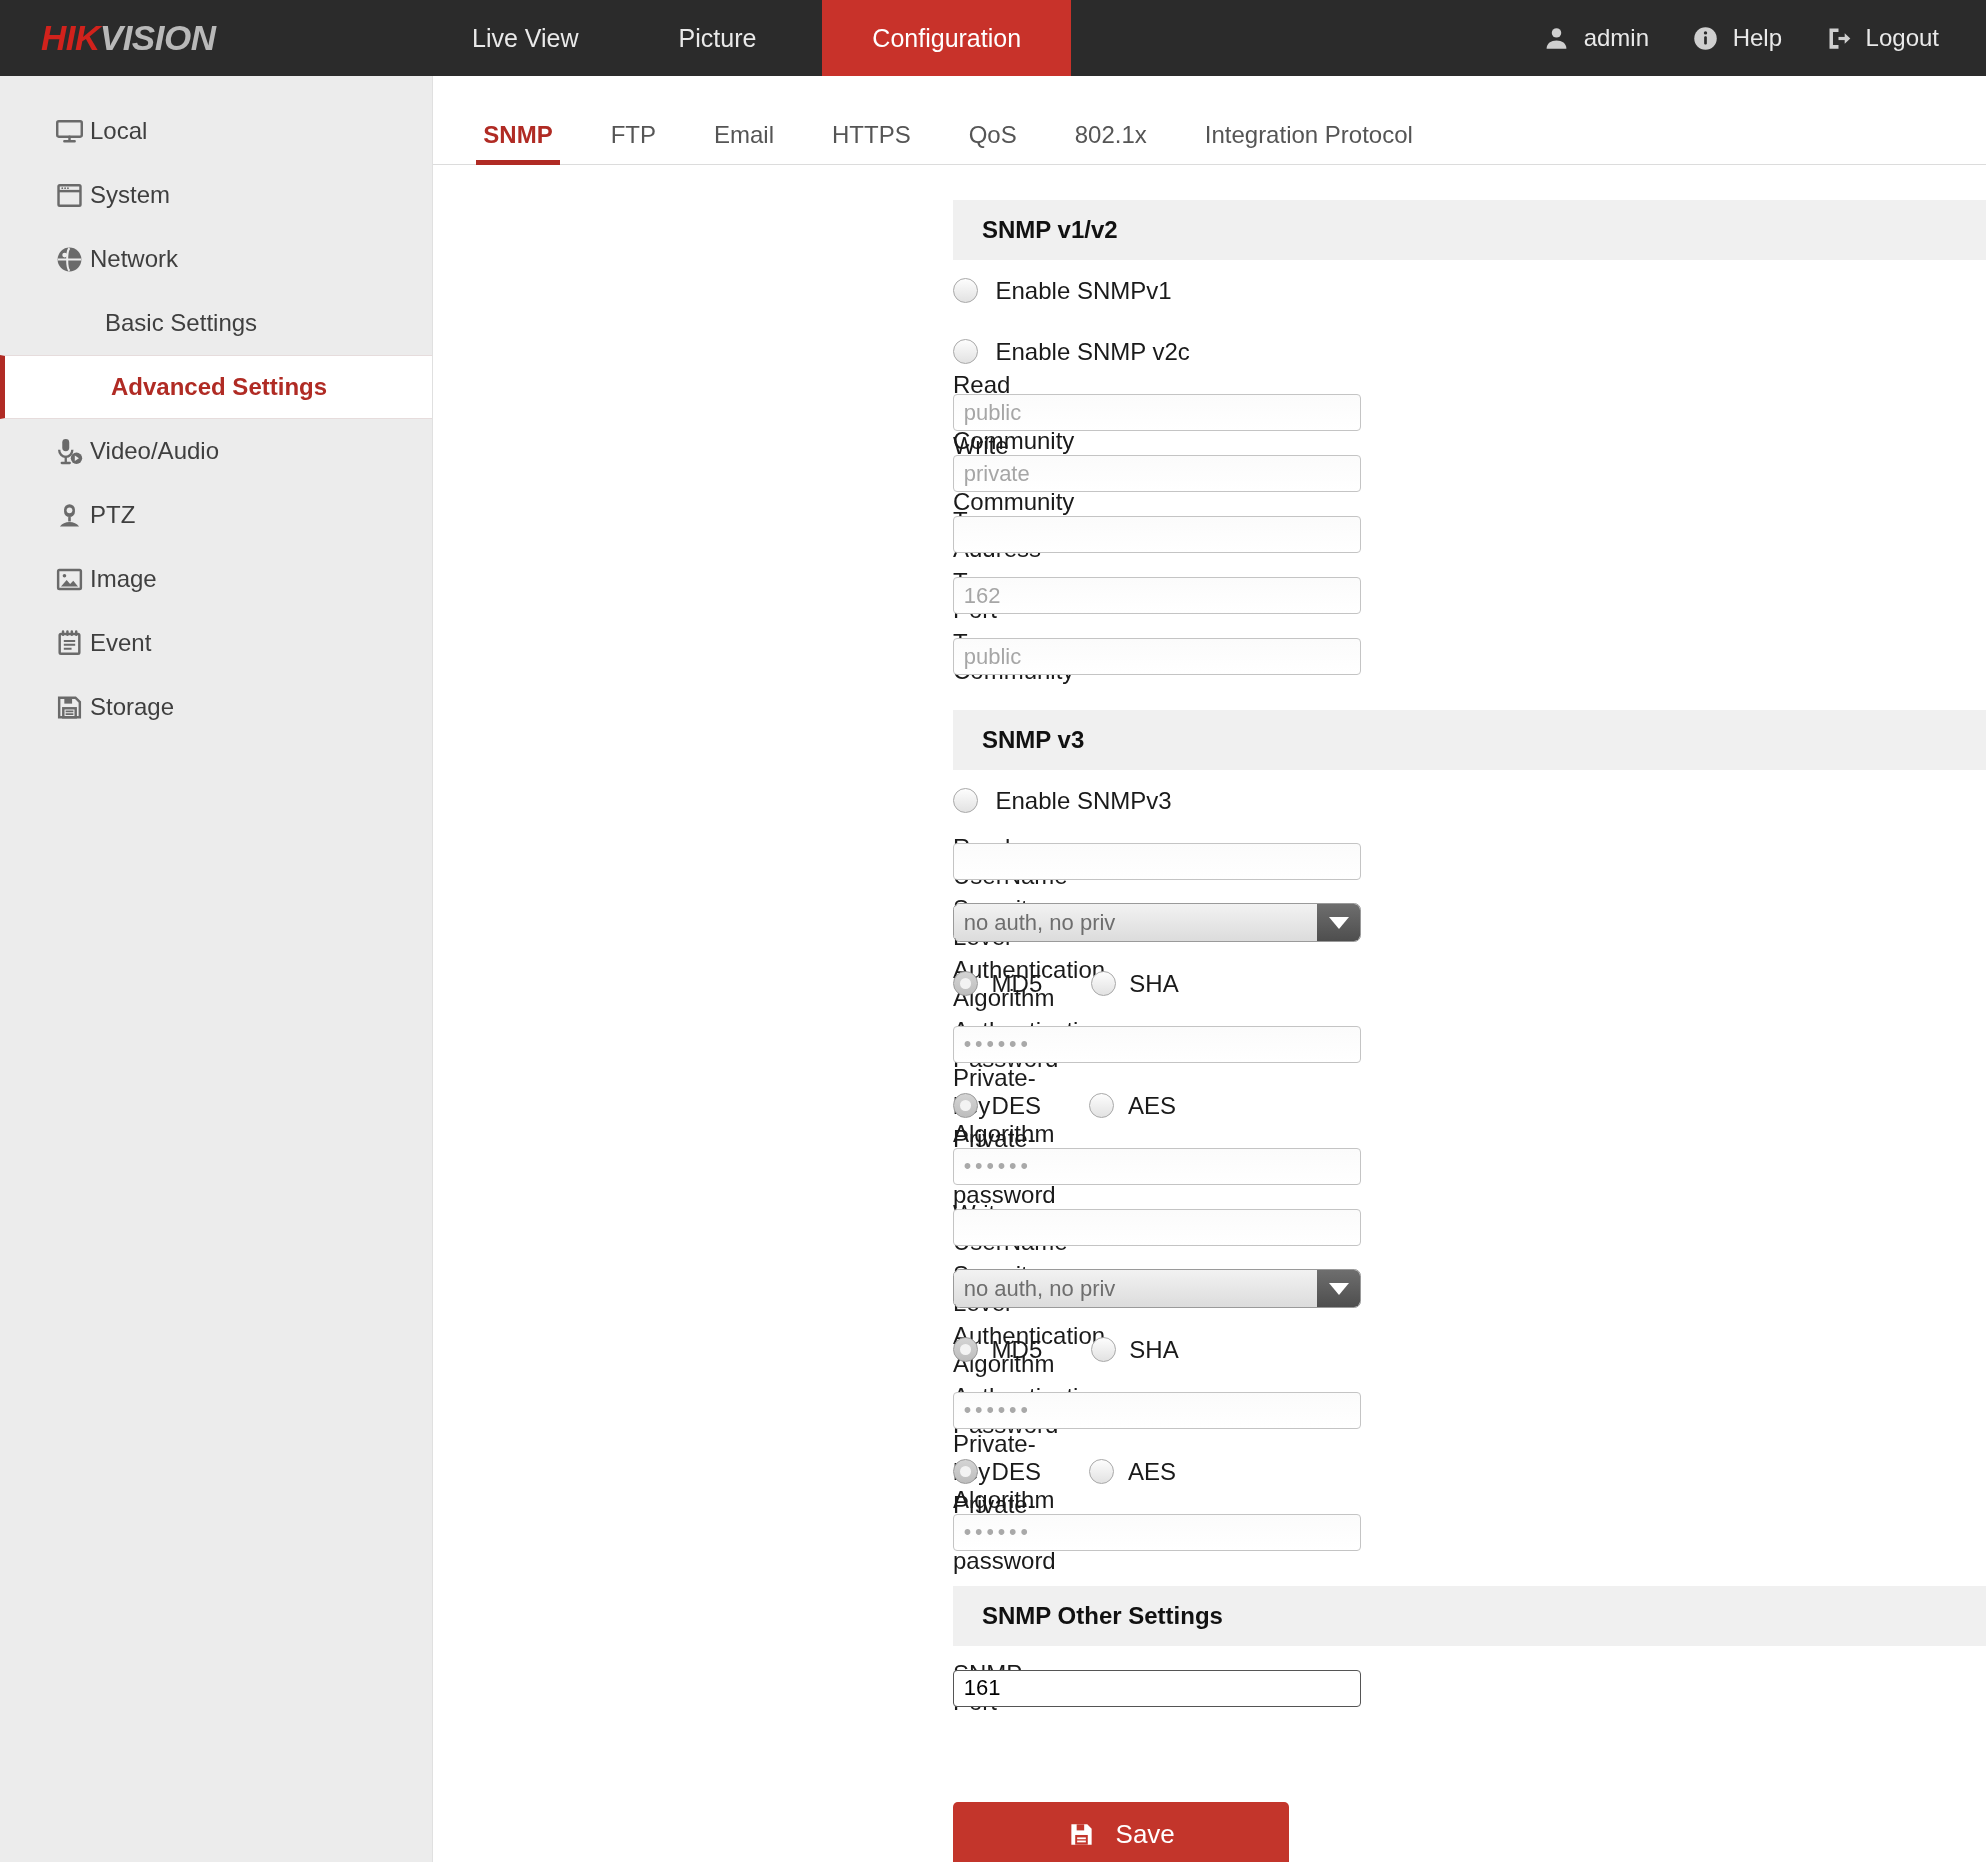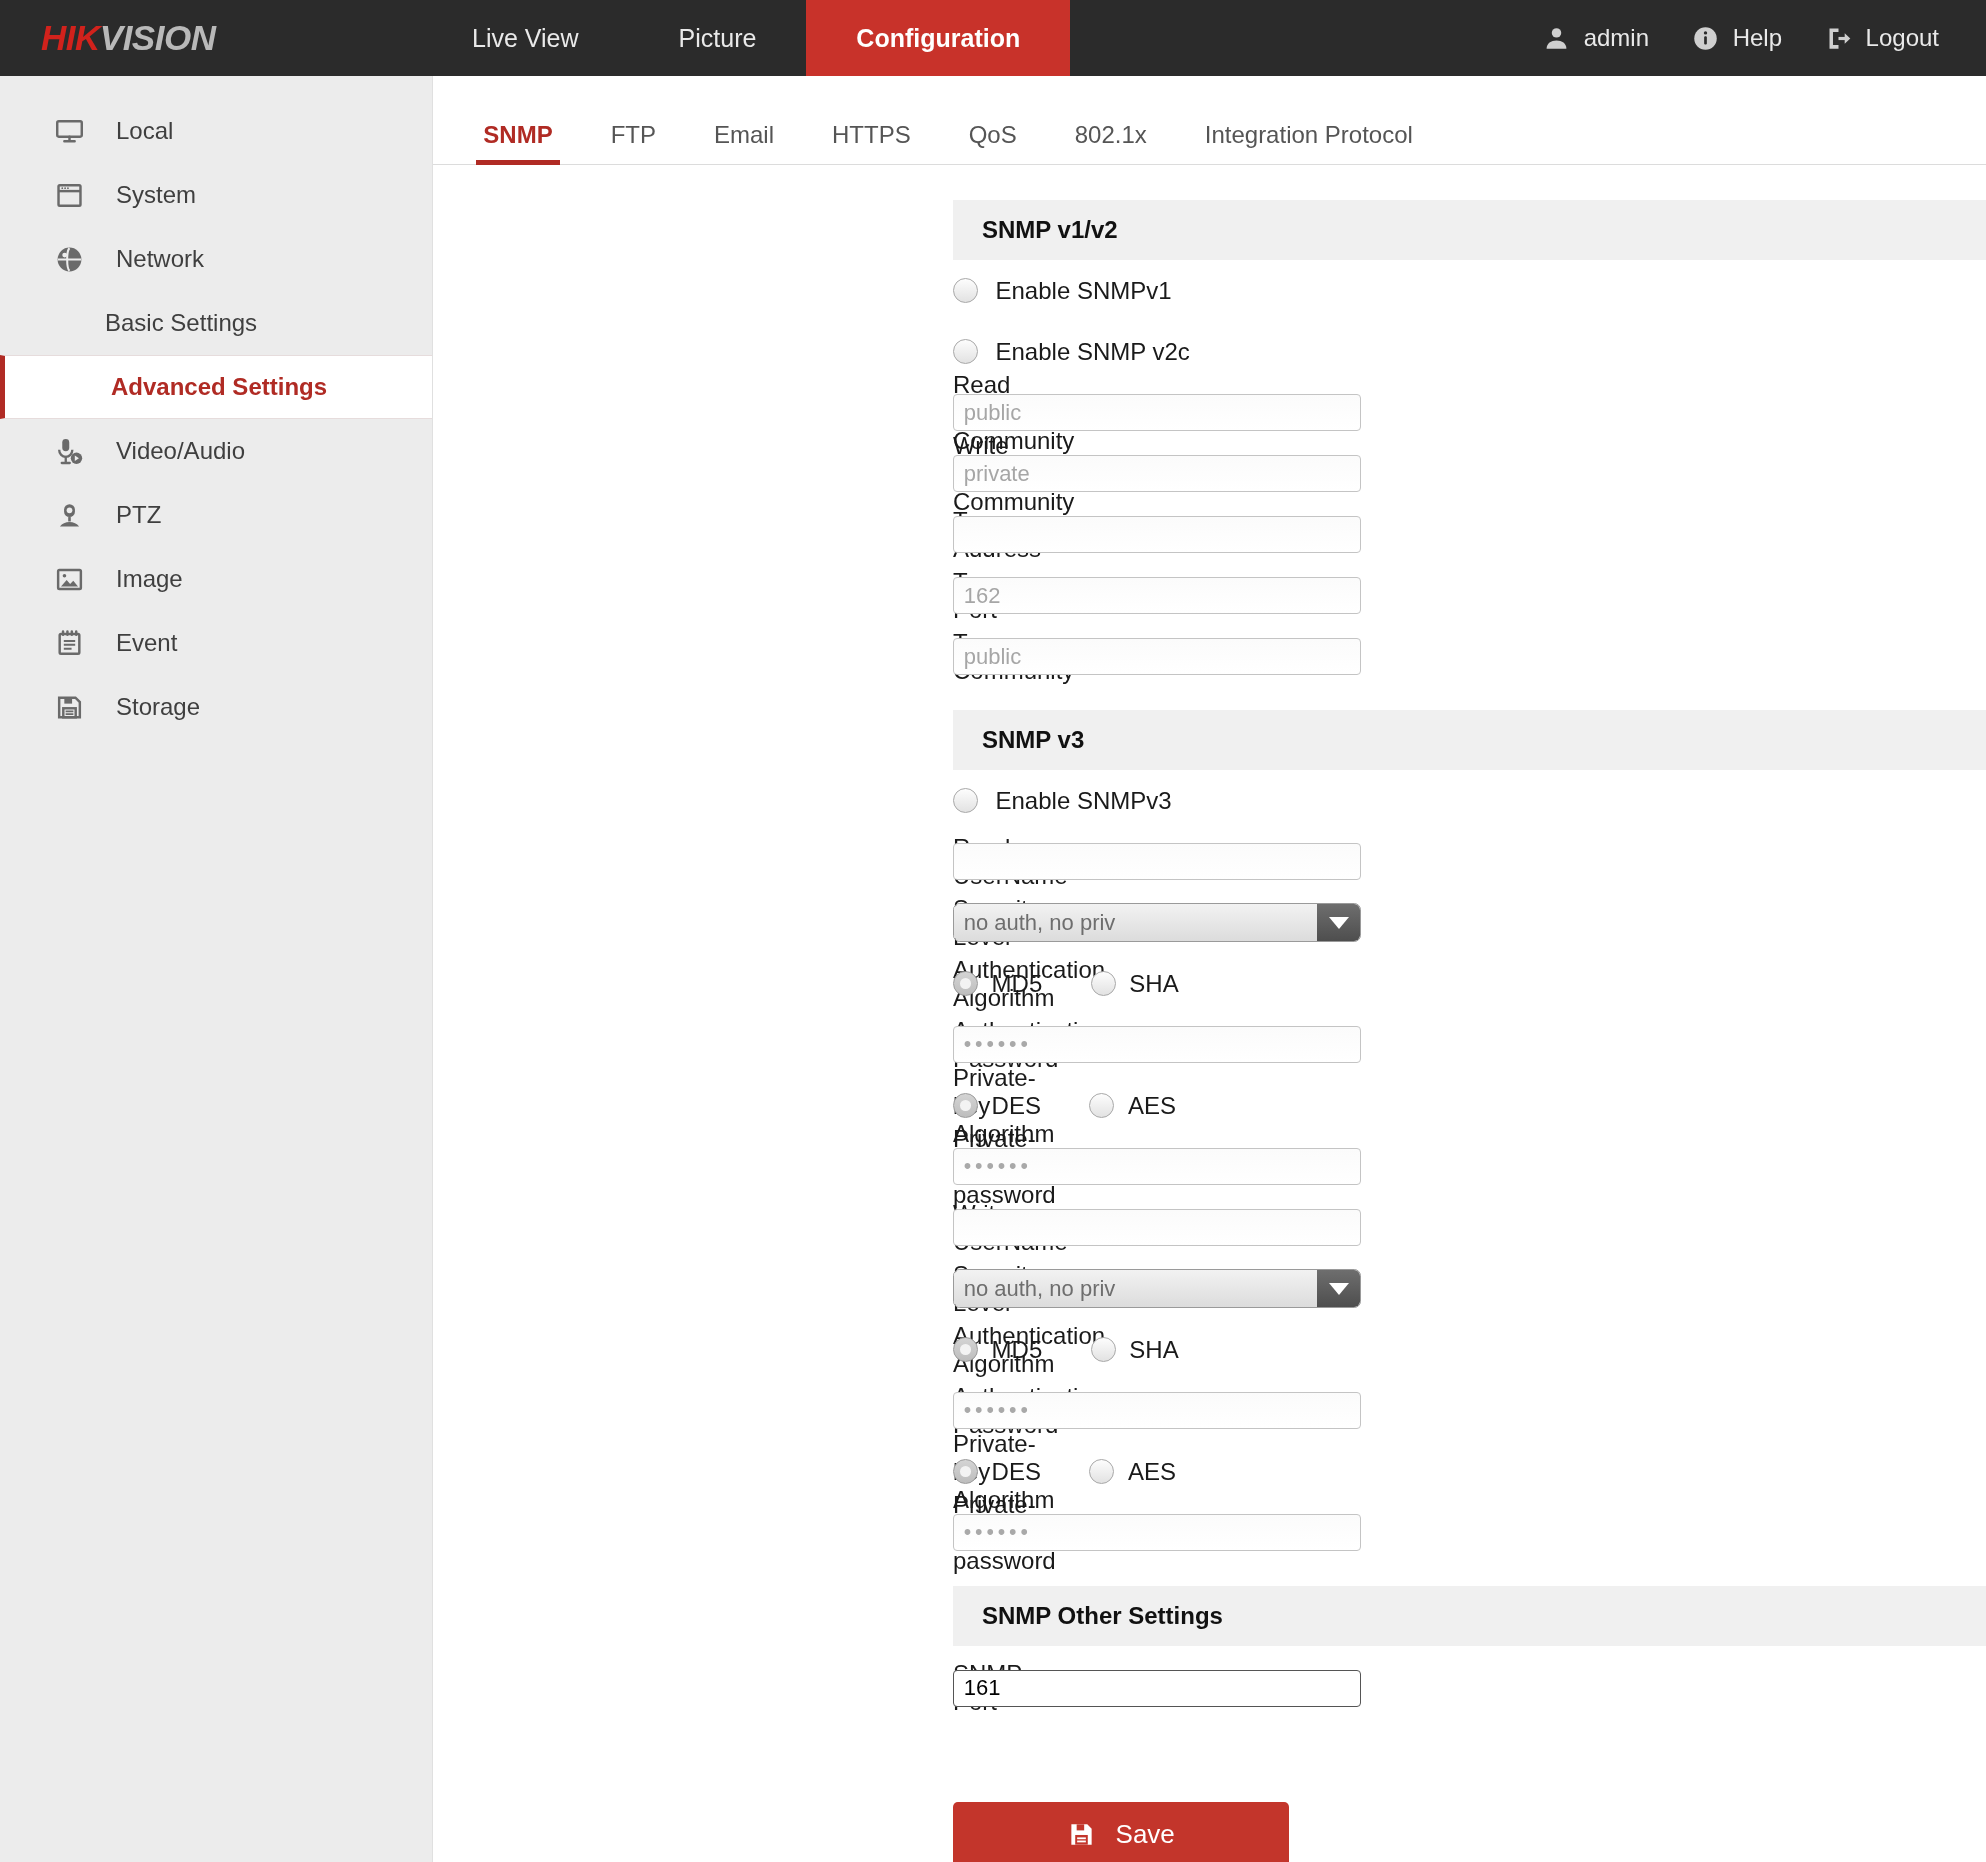--- a/index.html
+++ b/index.html
@@ -21,36 +21,36 @@
     font-style: italic; font-weight: bold; font-size: 35px; letter-spacing: -0.5px;
   }
   .logo .hik { color: #d2221c; }
   .logo .vision { color: #b9b9b9; }
   .mainnav { display:flex; align-items:stretch; margin-left: 131px; }
   .mainnav .item {
     display:flex; align-items:center; justify-content:center;
     color: #e9e9e9; font-size: 25px; padding: 0 50px; cursor: pointer;
     white-space: nowrap;
   }
-  .mainnav .item.active { background: #c8322a; color: #ffffff; font-weight: bold; }
+  .mainnav .item.active { background: #c8322a; color: #ffffff; font-weight: normal; margin-left: 16px; }
   .userzone { margin-left:auto; display:flex; align-items:center; padding-right: 47px; gap: 43px; }
   .userzone .u {
     display:flex; align-items:center; gap:13.6px; color:#e9e9e9; font-size:24px; cursor:pointer;
   }
   .ico { display:inline-flex; align-items:center; justify-content:center; }
 
   
   .layout { display:flex; height: calc(1862px - 76px); }
   .sidebar {
     width: 433px; background: #ececec; flex: none; padding-top: 23px;
     border-right: 1px solid #e0e0e0;
   }
   .snav {
     display:flex; align-items:center; height: 64px; padding-left: 54px;
-    font-size: 24px; color: #3f3f3f; cursor:pointer; gap: 31px;
+    font-size: 24px; color: #3f3f3f; cursor:pointer; gap: 5px;
   }
   .snav .label { white-space: nowrap; }
   .snav.sub { padding-left: 105px; }
   .snav.active {
     background: #ffffff; color: #b02b24; font-weight: bold;
     border-left: 5.8px solid #b02b24; padding-left: 106px;
     border-top:1px solid #e6dcdc; border-bottom:1px solid #e6dcdc;
   }
 
   

